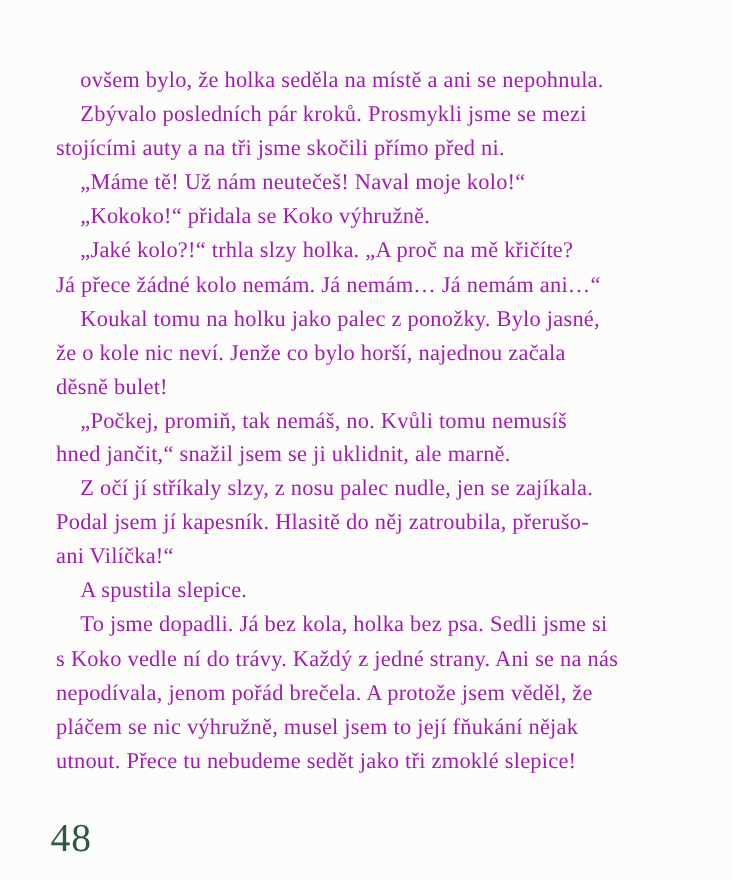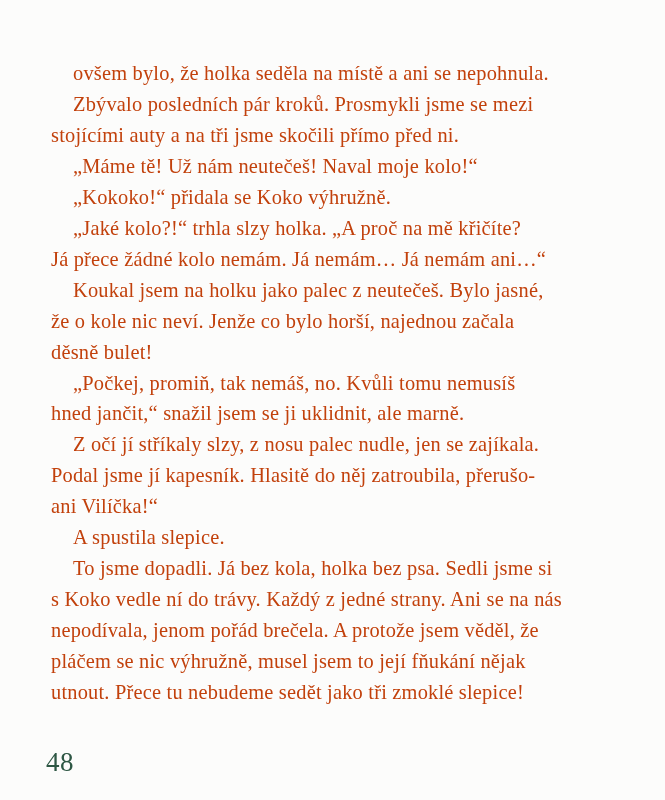--- a/index.html
+++ b/index.html
@@ -28,61 +28,61 @@
     left: 51px;
     top: 58px;
     width: 522px;
   }
 
   
   .line {
     display: block;
     font-size: 20.4px;
     line-height: 30.95px;
-    color: #c2410c;
+    color: #a21caf;
     white-space: pre;
     letter-spacing: 0.01em;
     font-weight: 400;
   }
 
   .line.indent {
     text-indent: 22px;
   }
 
   .page-number {
     position: absolute;
     left: 46px;
     top: 746px;
-    font-size: 27px;
+    font-size: 36px;
     line-height: 32px;
     color: #2e5744;
     font-family: "Liberation Serif", "DejaVu Serif", serif;
     letter-spacing: 0.02em;
   }
 </style>
 </head>
 <body>
 
 <div class="page">
 
   <div class="text-block">
     <span class="line indent">ovšem bylo, že holka seděla na místě a ani se nepohnula.</span>
     <span class="line indent">Zbývalo posledních pár kroků. Prosmykli jsme se mezi</span>
     <span class="line">stojícími auty a na tři jsme skočili přímo před ni.</span>
     <span class="line indent">„Máme tě! Už nám neutečeš! Naval moje kolo!“</span>
     <span class="line indent">„Kokoko!“ přidala se Koko výhružně.</span>
     <span class="line indent">„Jaké kolo?!“ trhla slzy holka. „A proč na mě křičíte?</span>
     <span class="line">Já přece žádné kolo nemám. Já nemám… Já nemám ani…“</span>
-    <span class="line indent">Koukal jsem na holku jako palec z neutečeš. Bylo jasné,</span>
+    <span class="line indent">Koukal tomu na holku jako palec z ponožky. Bylo jasné,</span>
     <span class="line">že o kole nic neví. Jenže co bylo horší, najednou začala</span>
     <span class="line">děsně bulet!</span>
     <span class="line indent">„Počkej, promiň, tak nemáš, no. Kvůli tomu nemusíš</span>
     <span class="line">hned jančit,“ snažil jsem se ji uklidnit, ale marně.</span>
     <span class="line indent">Z očí jí stříkaly slzy, z nosu palec nudle, jen se zajíkala.</span>
-    <span class="line">Podal jsme jí kapesník. Hlasitě do něj zatroubila, přerušo-</span>
+    <span class="line">Podal jsem jí kapesník. Hlasitě do něj zatroubila, přerušo-</span>
     <span class="line">ani Vilíčka!“</span>
     <span class="line indent">A spustila slepice.</span>
     <span class="line indent">To jsme dopadli. Já bez kola, holka bez psa. Sedli jsme si</span>
     <span class="line">s Koko vedle ní do trávy. Každý z jedné strany. Ani se na nás</span>
     <span class="line">nepodívala, jenom pořád brečela. A protože jsem věděl, že</span>
     <span class="line">pláčem se nic výhružně, musel jsem to její fňukání nějak</span>
     <span class="line">utnout. Přece tu nebudeme sedět jako tři zmoklé slepice!</span>
   </div>
 
   <div class="page-number">48</div>

